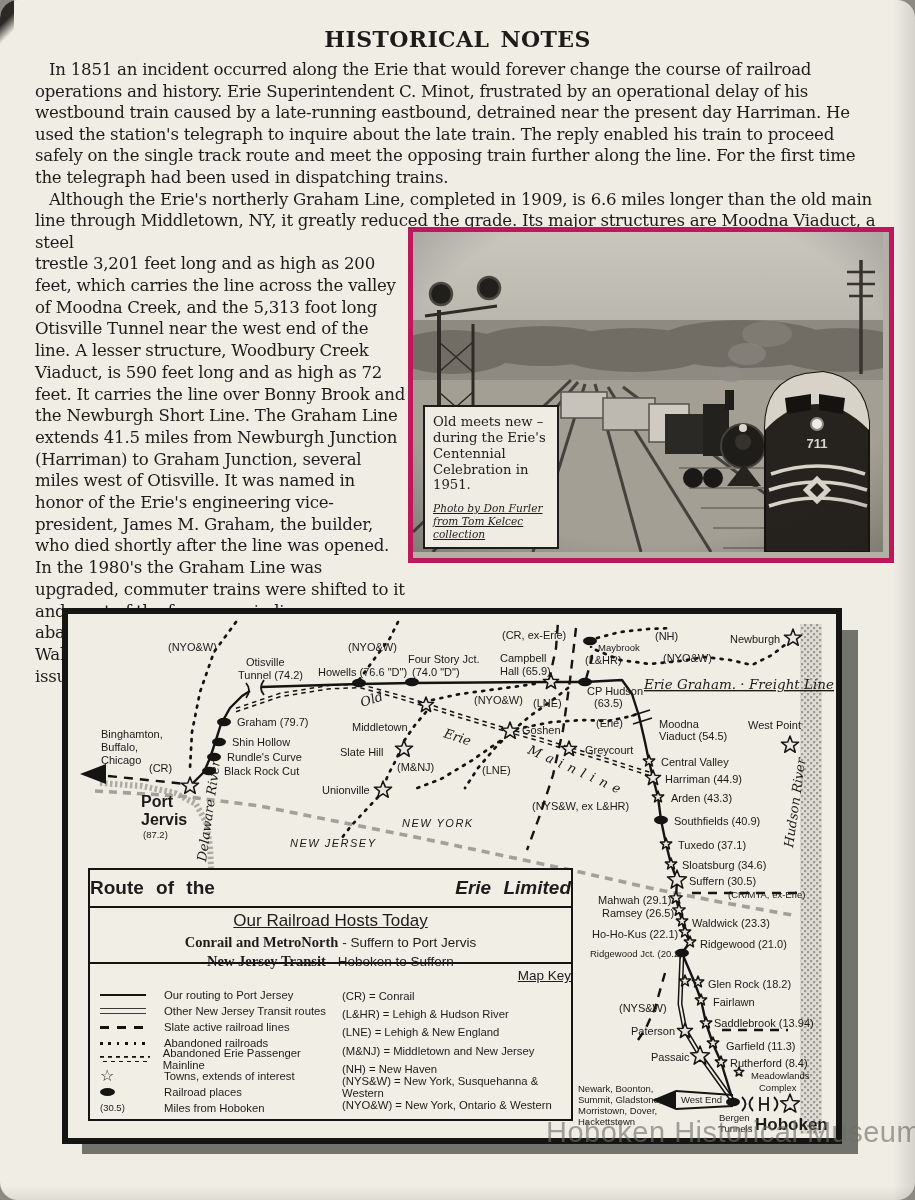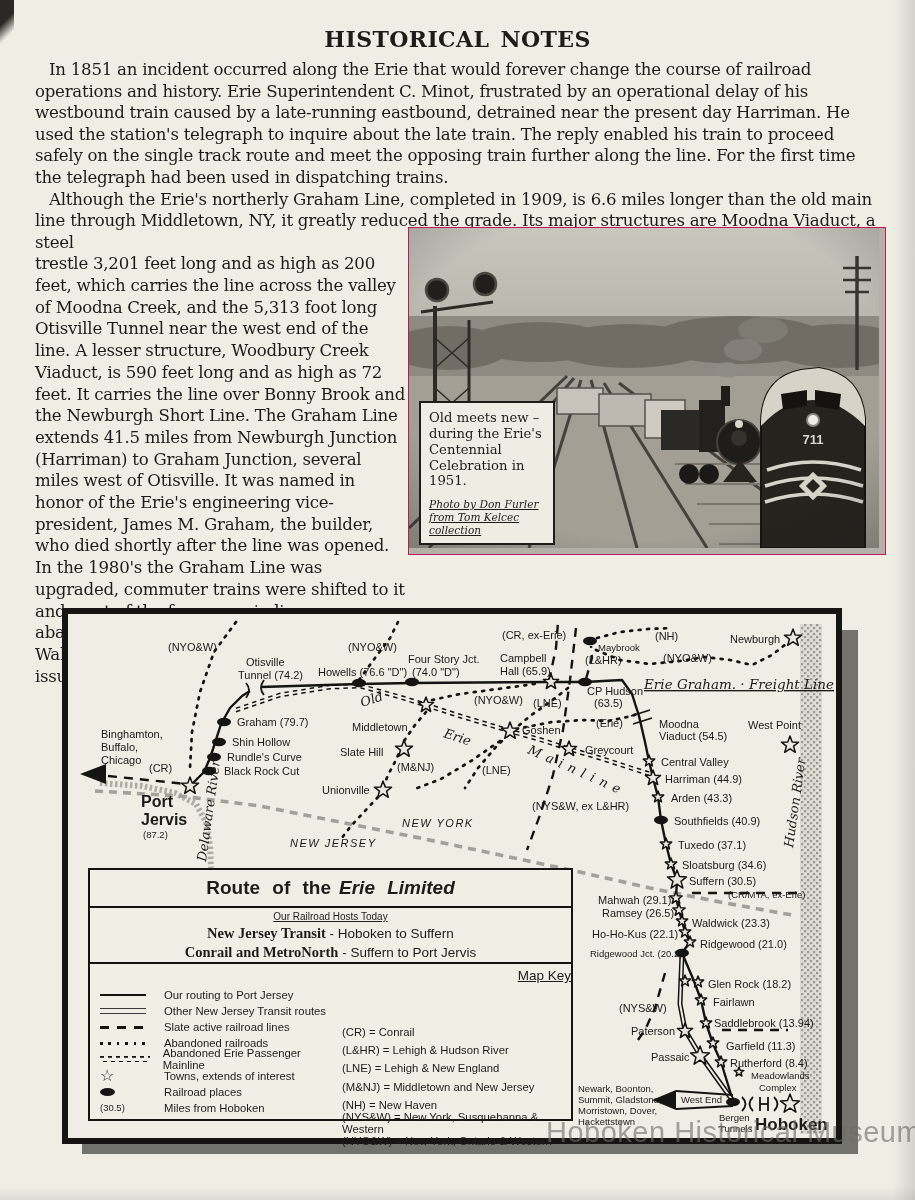--- a/index.html
+++ b/index.html
@@ -1,32 +1,32 @@
 <!DOCTYPE html>
 <html><head>
 <meta charset="utf-8">
 <style>
   html,body{margin:0;padding:0;background:#8d8a84;}
   .page{position:relative;width:915px;height:1200px;background:#f0ede5;overflow:hidden;
-        font-family:"DejaVu Serif",serif;color:#1d1c1a;}
+        font-family:"DejaVu Serif",serif;color:#1d1c1a;border-radius:18px;}
   .page::before{content:"";position:absolute;left:0;top:0;width:14px;height:60px;
         background:linear-gradient(135deg,#2a2925 0%,#2a2925 35%,transparent 60%);z-index:9;}
   .edge-right{position:absolute;right:0;top:0;width:22px;height:100%;
         background:linear-gradient(to right,rgba(70,68,62,0),rgba(70,68,62,0.16));z-index:9;}
   .edge-bottom{position:absolute;left:0;bottom:0;width:100%;height:14px;
         background:linear-gradient(to bottom,rgba(70,68,62,0),rgba(70,68,62,0.10));z-index:9;}
 
   h1.title{margin:26px 35px 7px;text-align:center;font-size:22px;font-weight:bold;
         letter-spacing:0.4px;word-spacing:3px;}
   .bodytext{margin:0 33px 0 35px;font-size:16.6px;line-height:21.6px;letter-spacing:-0.25px;
         text-indent:14px;}
   .wrapcol{margin:0 0 0 35px;width:372px;font-size:16.6px;line-height:21.7px;letter-spacing:-0.25px;}
 
   
-  .photo{position:absolute;left:408px;top:227px;width:476px;height:326px;border:1px solid #be185d;
+  .photo{position:absolute;left:408px;top:227px;width:476px;height:326px;border:5px solid #be185d;
         background:#b3b0a8;z-index:2;}
   .photo svg{display:block;}
   .caption-box{position:absolute;left:10px;bottom:9px;width:116px;background:#efece4;
         border:2px solid #1c1c1a;padding:7px 8px 6px;z-index:3;}
   .caption{font-size:13.2px;line-height:1.2;white-space:pre-line;}
   .credit{font-size:10.6px;font-style:italic;line-height:1.22;margin-top:9px;white-space:pre-line;text-decoration:underline;}
 
   
   .map-shadow{position:absolute;left:82px;top:630px;width:776px;height:524px;background:#73736e;z-index:1;}
   .map{position:absolute;left:62px;top:608px;width:768px;height:524px;border:6px solid #151513;
@@ -52,32 +52,32 @@
   .p-river{fill:none;stroke:#aeaba3;stroke-width:6;stroke-dasharray:2.5 2.5;}
   .p-tick{fill:none;stroke:#141412;stroke-width:1.8;}
   .star{fill:#eae7de;stroke:#141412;stroke-width:1.5;stroke-linejoin:round;}
   .rdot{fill:#141412;}
   .arrow{fill:#141412;}
 
   
   .legend{position:absolute;left:88px;top:868px;width:481px;height:249px;background:#f1eee6;
         border:2px solid #141412;z-index:5;font-family:"Liberation Sans",sans-serif;}
   .lg-title{height:36px;border-bottom:2px solid #141412;display:flex;align-items:center;
-        justify-content:center;font-size:19px;font-weight:bold;word-spacing:7px;}
+        justify-content:space-between;font-size:19px;font-weight:bold;word-spacing:7px;}
   .lg-title em{margin-left:8px;}
   .lg-hosts{height:51px;border-bottom:2px solid #141412;text-align:center;padding-top:3px;}
-  .lg-hosts-h{font-size:10px;text-decoration:underline;}
+  .lg-hosts-h{font-size:17px;text-decoration:underline;}
   .host-line{font-size:13.5px;margin-top:2.5px;}
   .host-name{font-family:"Liberation Serif",serif;font-weight:bold;font-size:14.5px;}
   .lg-key-h{text-align:right;font-size:13.5px;text-decoration:underline;margin-top:4px;}
   .lg-cols{position:absolute;left:10px;right:6px;top:117px;bottom:4px;display:flex;}
   .col-l{width:242px;}
   .row-l{height:16.1px;display:flex;align-items:center;font-size:11.3px;}
   .symc{width:58px;margin-right:6px;display:flex;align-items:center;}
-  .col-r{flex:1;margin-top:36px;}
+  .col-r{flex:1;}
   .row-r{height:18.2px;display:flex;align-items:center;font-size:11.3px;}
   .sym-solid{width:46px;border-top:2.6px solid #141412;}
   .sym-double{width:46px;height:4px;border-top:1.7px solid #3a3a38;border-bottom:1.7px solid #3a3a38;}
   .sym-dashed{width:46px;height:3px;background:repeating-linear-gradient(90deg,#141412 0 9px,transparent 9px 17px);}
   .sym-dotted{width:50px;height:3px;background:repeating-linear-gradient(90deg,#141412 0 2.6px,transparent 2.6px 8.4px);}
   .sym-equals{width:50px;height:6px;
         background:repeating-linear-gradient(90deg,#141412 0 4px,transparent 4px 8px),
                    repeating-linear-gradient(90deg,#141412 0 4px,transparent 4px 8px);
         background-size:100% 1.8px,100% 1.8px;background-position:0 0,3px 4.2px;background-repeat:no-repeat;}
   .sym-star{font-size:16px;line-height:1;}
@@ -373,22 +373,22 @@
   </div>
 
   <div class="legend">
     <div class="lg-title">
       <span>Route of the</span>
       <em>Erie Limited</em>
     </div>
     <div class="lg-hosts">
       <div class="lg-hosts-h">Our Railroad Hosts Today</div>
       <div id="hosts">
+          <div class="host-line"><span class="host-name">Conrail and MetroNorth</span> - Suffern to Port Jervis</div>
           <div class="host-line"><span class="host-name">New Jersey Transit</span> - Hoboken to Suffern</div>
-          <div class="host-line"><span class="host-name">Conrail and MetroNorth</span> - Suffern to Port Jervis</div>
         </div>
     </div>
     <div class="lg-key-h">Map Key</div>
     <div class="lg-cols">
       <div class="col-l" id="key-left">
           <div class="row-l">
             <div class="symc">
               <div class="sym-solid"></div>
             </div>
             <div>Our routing to Port Jersey</div>

